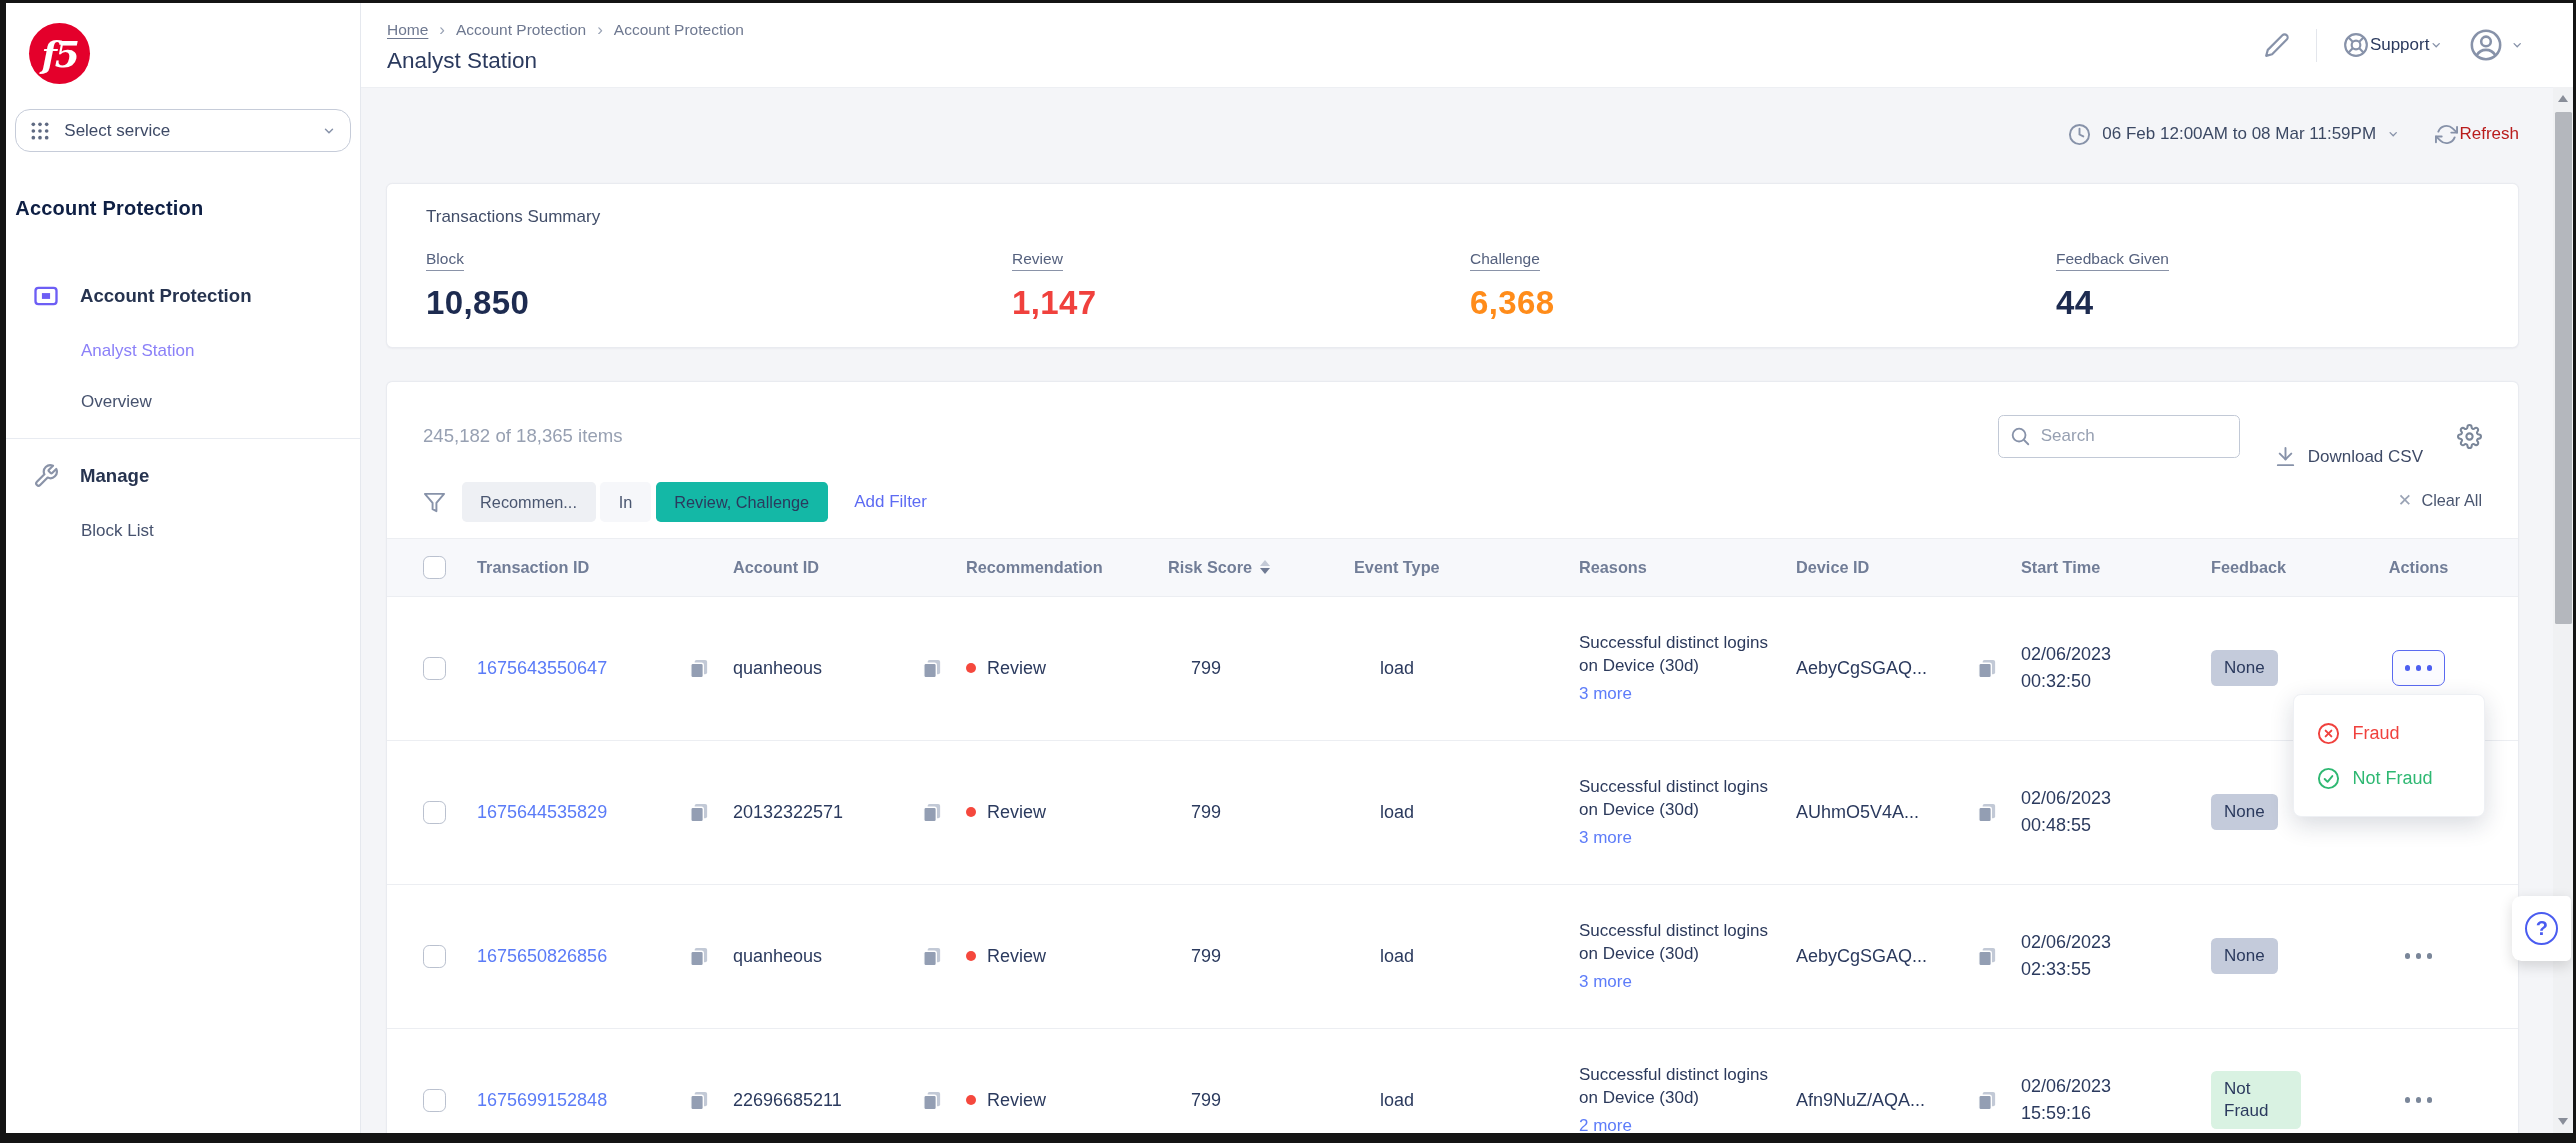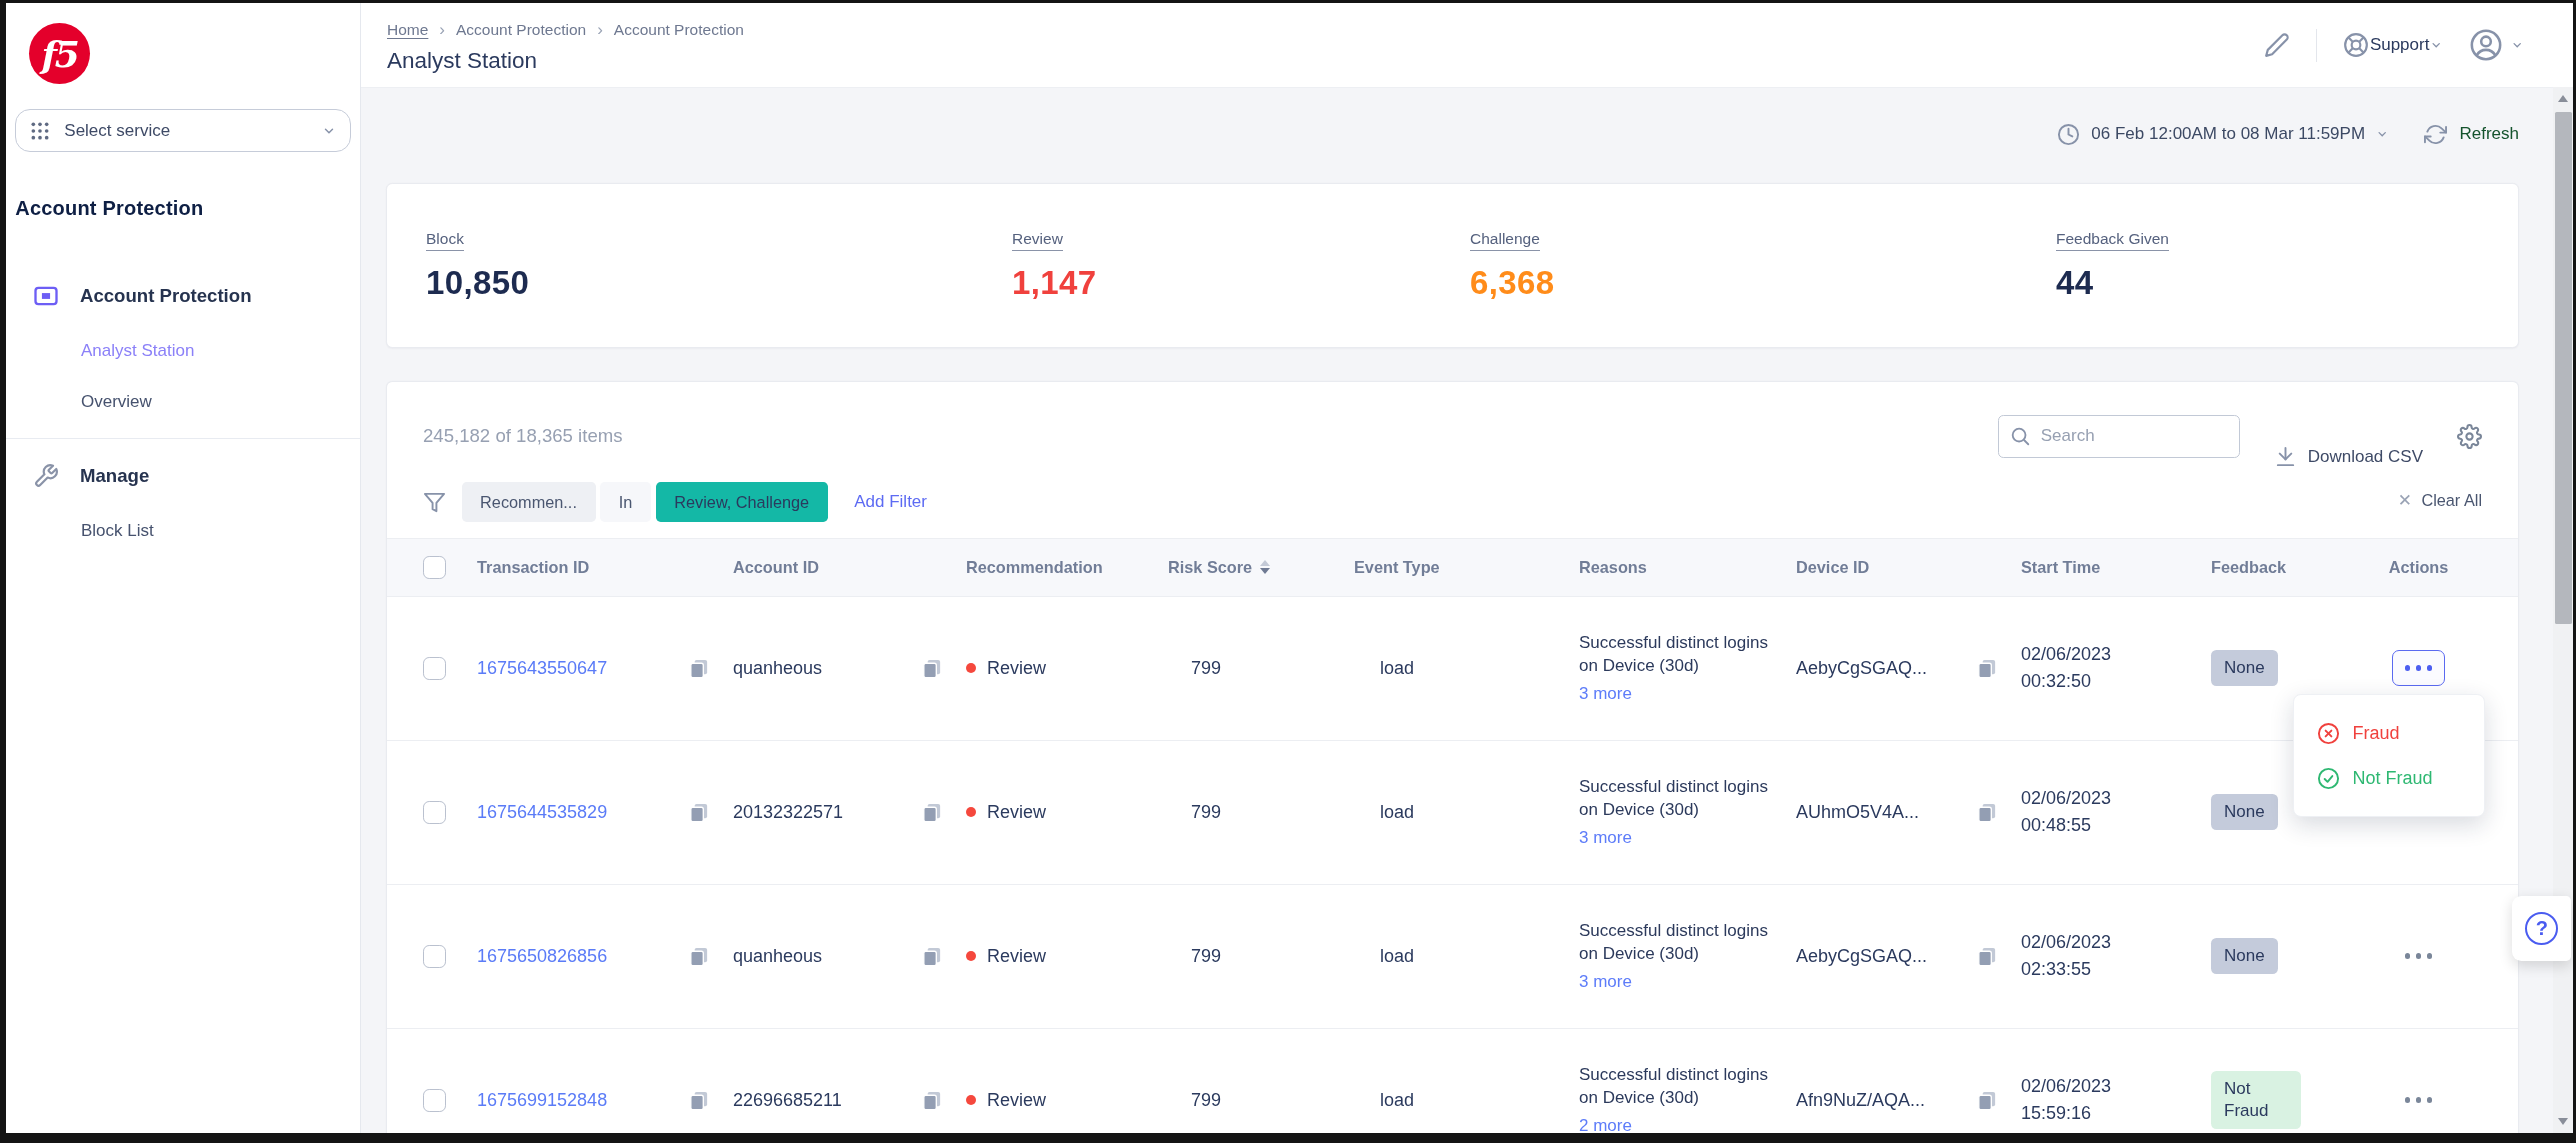--- a/index.html
+++ b/index.html
@@ -45,21 +45,21 @@
   .support{ display:flex; align-items:center; gap:1px; cursor:pointer;}
   .support .txt{ font-size:17px; color:#2b3a5e; }
   .avatar-wrap{ display:flex; align-items:center; gap:7.8px; cursor:pointer;}
 
   .content{ flex:1 1 auto; padding:28px 54px 0 25px; position:relative; }
 
   
   .range-row{ display:flex; justify-content:flex-end; align-items:center; gap:36px; height:36px; color:#3c4964;}
   .range-pick{ display:flex; align-items:center; gap:11px; cursor:pointer; }
   .range-pick .txt{ font-size:17px; }
-  .refresh{ display:flex; align-items:center; gap:12px; cursor:pointer; color:#14532d;}
+  .refresh{ display:flex; align-items:center; gap:1px; cursor:pointer; color:#b91c1c;}
   .refresh .txt{ font-size:17px; }
   .muted-ic{ color:#8792a9; display:flex; }
 
   
   .card{ background:#fff; border:0.8px solid #e9ebf0; border-radius:6.2px; box-shadow:0 0.8px 1.6px rgba(16,24,40,.04); }
   .summary-card{ margin-top:31px; height:165px; padding:23px 39px; }
   .summary-title{ font-size:17px; color:#414d68; }
   .metrics{ display:grid; grid-template-columns:586px 458px 586px 1fr; margin-top:23px; }
   .metric .m-label{ display:inline-block; font-size:15.5px; color:#55617e; border-bottom:0.8px solid #8a93a8; padding-bottom:2.3px; cursor:pointer;}
   .metric .m-value{ margin-top:12.4px; font-size:33px; font-weight:700; letter-spacing:0.4px;}
@@ -285,20 +285,21 @@
                 <polyline points="23 4 23 10 17 10"></polyline>
                 <polyline points="1 20 1 14 7 14"></polyline>
                 <path d="M3.51 9a9 9 0 0 1 14.85-3.36L23 10M1 14l4.64 4.36A9 9 0 0 0 20.49 15"></path>
               </svg>
           </span>
           <span class="txt">Refresh</span>
         </span>
       </div>
 
       <section class="card summary-card">
+        <div class="summary-title">Transactions Summary</div>
         <div class="metrics">
           <div class="metric">
             <span class="m-label">Block</span>
             <div class="m-value" style="color:#1d2b50">10,850</div>
           </div>
           <div class="metric">
             <span class="m-label">Review</span>
             <div class="m-value" style="color:#f0413d">1,147</div>
           </div>
           <div class="metric">

